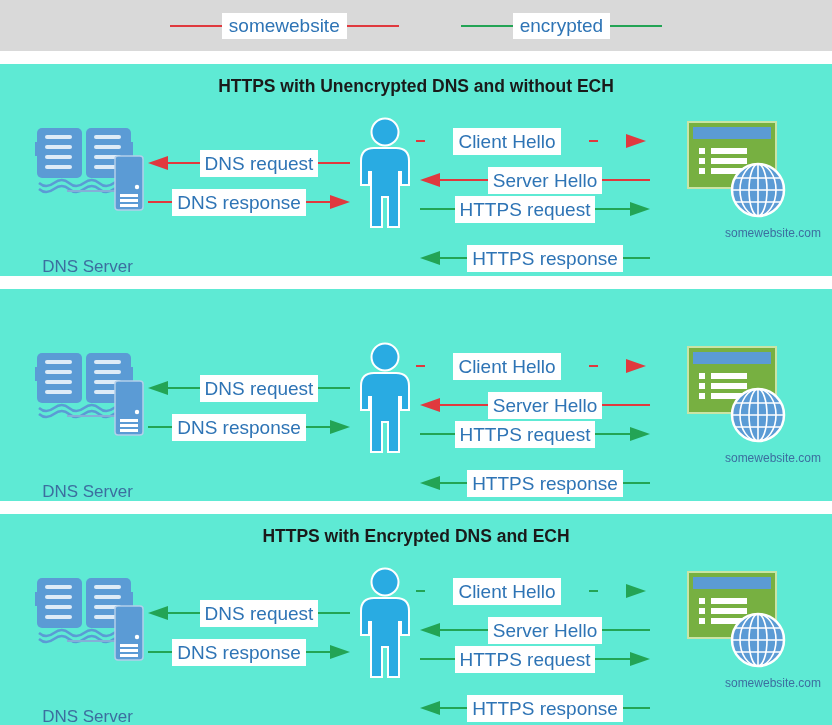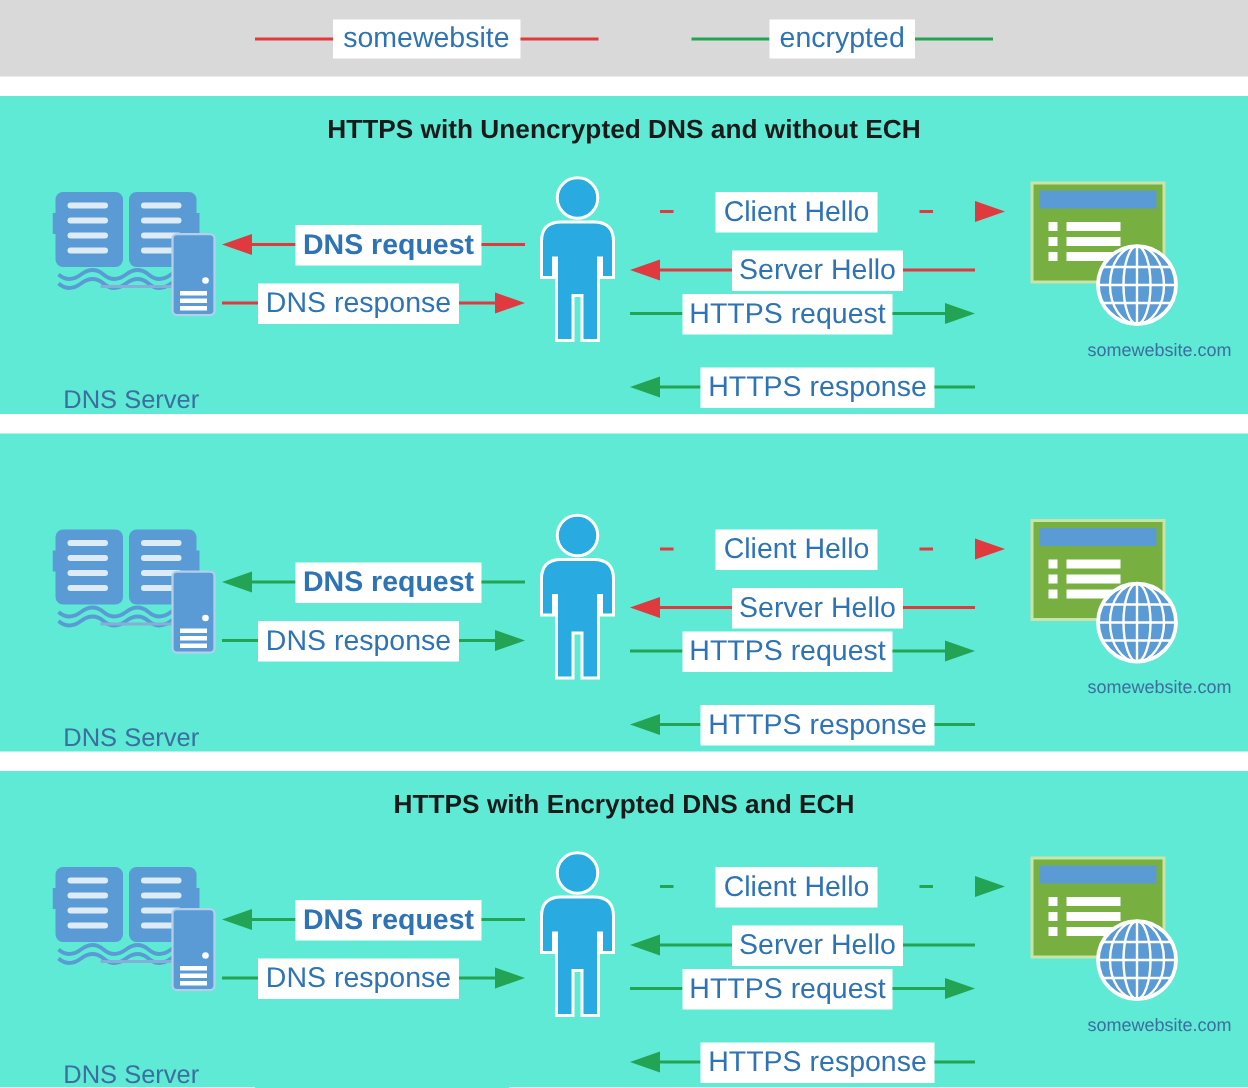--- a/index.html
+++ b/index.html
@@ -24,23 +24,23 @@
   .person{position:absolute;left:357px;top:53px;}
   .site-icon{position:absolute;left:686px;top:56px;}
   .arrow{position:absolute;display:flex;align-items:center;height:28px;}
   .arrow .seg{flex:1 1 auto;height:2px;background:var(--c);}
   .arrow .albl{flex:0 0 auto;background:#fff;color:#2e74b5;font-size:19px;
     line-height:27px;padding:0 5px;white-space:nowrap;}
   .arrow .head{flex:0 0 auto;width:0;height:0;
     border-top:7px solid transparent;border-bottom:7px solid transparent;}
   .arrow .head-l{border-right:20px solid var(--c);}
   .arrow .head-r{border-left:20px solid var(--c);}
-  .a-dns-0{left:148px;top:85px;width:202px;font-weight:bold;}
+  .a-dns-0{left:148px;top:85px;width:202px;}
   .a-dns-1{left:148px;top:124px;width:202px;}
-  .a-h-0{left:440px;top:63px;width:230px;gap:28px;}
+  .a-h-0{left:416px;top:63px;width:230px;gap:28px;}
   .a-h-1{left:420px;top:102px;width:230px;align-items:center;}
   .a-h-2{left:420px;top:131px;width:230px;}
   .a-h-3{left:420px;top:180px;width:230px;}
 </style>
 </head>
 <body>
 
 <div class="legend-bar">
   <div class="legend-item unencrypted">
     <span class="seg"></span>

